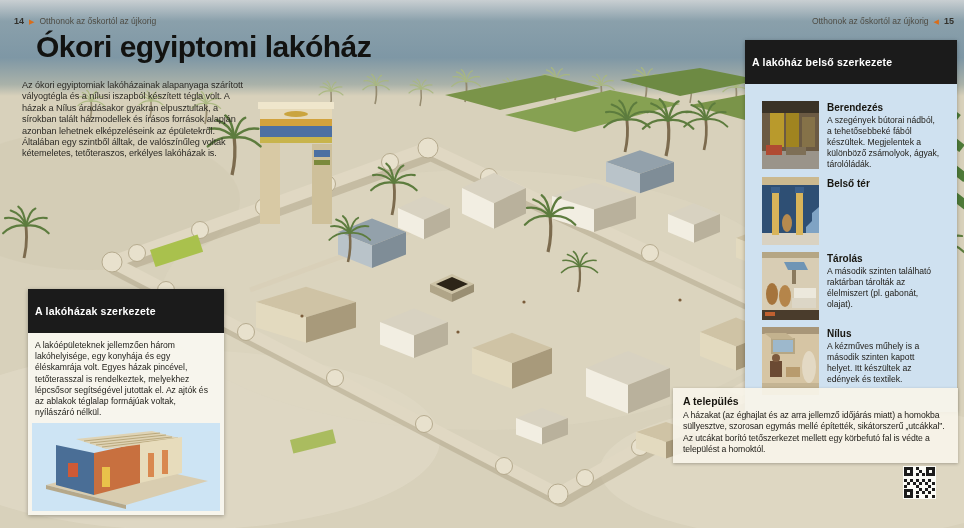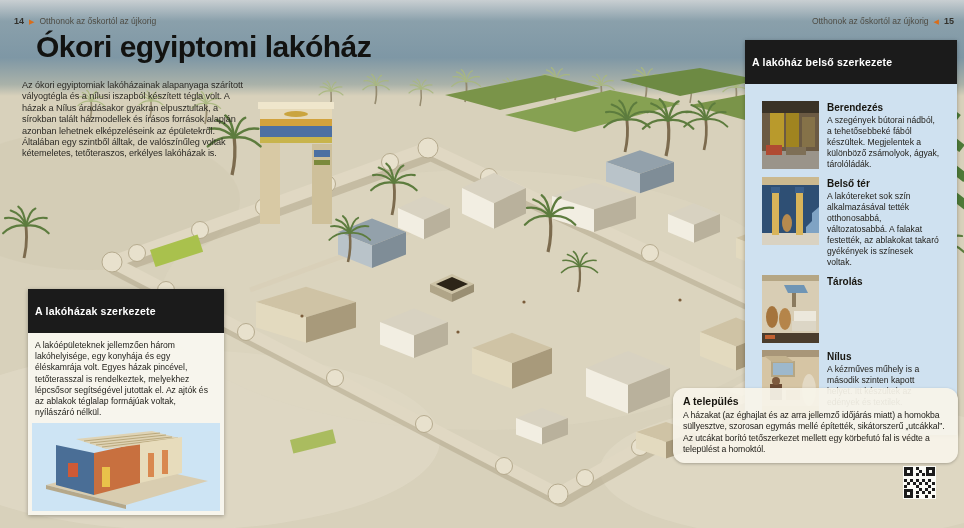--- a/index.html
+++ b/index.html
@@ -39,21 +39,21 @@
   .sect:last-child{margin-bottom:0;}
   .thumb{flex:0 0 57px;height:68px;}
   .thumb svg{display:block;}
   .stxt{flex:1;min-width:0;}
   .stitle{font-size:10px;font-weight:bold;color:#17150f;margin:1px 0 2px 0;}
   .sbody{font-size:8.6px;line-height:1.28;color:#23211c;}
 
   
   .setbox{position:absolute;left:673px;top:388px;width:285px;background:rgba(247,244,233,.93);
           padding:7px 10px 8px 10px;box-sizing:border-box;box-shadow:0 1px 3px rgba(0,0,0,.25);
-          border-radius:12px;}
+          border-radius:0;}
   .settitle{font-size:10.5px;font-weight:bold;color:#17150f;margin-bottom:3px;}
   .setbody{font-size:8.7px;line-height:1.3;color:#23211c;letter-spacing:-0.1px;}
 
   .qr{position:absolute;left:903px;top:466px;}
 </style>
 </head>
 <body>
 
 <div class="page">
 
@@ -291,41 +291,41 @@
             <rect x="10" y="12" width="7" height="46" fill="#d8b45a"></rect>
             <rect x="9" y="10" width="9" height="6" fill="#3a5f8a"></rect>
             <rect x="34" y="12" width="7" height="46" fill="#d8b45a"></rect>
             <rect x="33" y="10" width="9" height="6" fill="#3a5f8a"></rect>
             <polygon points="44,56 57,56 57,30 50,36 50,44 44,50" fill="#7fa3c4"></polygon>
             <ellipse cx="25" cy="46" rx="5" ry="9" fill="#b78a4e"></ellipse>
           </svg>
         </div>
         <div class="stxt">
           <div class="stitle">Belső tér</div>
-          <div class="sbody">A lakótereket sok szín alkalmazásával tették otthonosabbá, változatosabbá. A falakat festették, az ablakokat takaró gyékények is színesek voltak.</div>
         </div>
       </div>
 
       <div class="sect">
         <div class="thumb">
           <svg width="57" height="68" viewBox="0 0 57 68" xmlns="http://www.w3.org/2000/svg">
             <rect width="57" height="68" fill="#d8cdb4"></rect>
             <rect width="57" height="6" fill="#b5a684"></rect>
             <polygon points="22,10 42,10 46,18 26,18" fill="#6f95b5"></polygon>
             <rect x="30" y="18" width="4" height="14" fill="#8a7a5e"></rect>
             <ellipse cx="10" cy="42" rx="6" ry="11" fill="#a5743c"></ellipse>
             <ellipse cx="23" cy="44" rx="6" ry="11" fill="#b5854a"></ellipse>
             <rect x="32" y="36" width="22" height="10" fill="#ece8dc"></rect>
             <rect x="30" y="46" width="24" height="10" fill="#dcd6c6"></rect>
             <rect x="0" y="58" width="57" height="10" fill="#4a3c2c"></rect>
             <rect x="3" y="60" width="10" height="4" fill="#c06030"></rect>
           </svg>
         </div>
         <div class="stxt">
           <div class="stitle">Tárolás</div>
+          <div class="sbody">A második szinten található raktárban tárolták az élelmiszert (pl. gabonát, olajat).</div>
         </div>
       </div>
 
       <div class="sect">
         <div class="thumb">
           <svg width="57" height="68" viewBox="0 0 57 68" xmlns="http://www.w3.org/2000/svg">
             <rect width="57" height="68" fill="#d6c5a4"></rect>
             <rect width="57" height="7" fill="#a89678"></rect>
             <rect x="10" y="12" width="22" height="14" fill="#9db8cc" stroke="#b5a684" stroke-width="2"></rect>
             <polygon points="10,12 2,6 24,6 32,12" fill="#c3b28e"></polygon>

